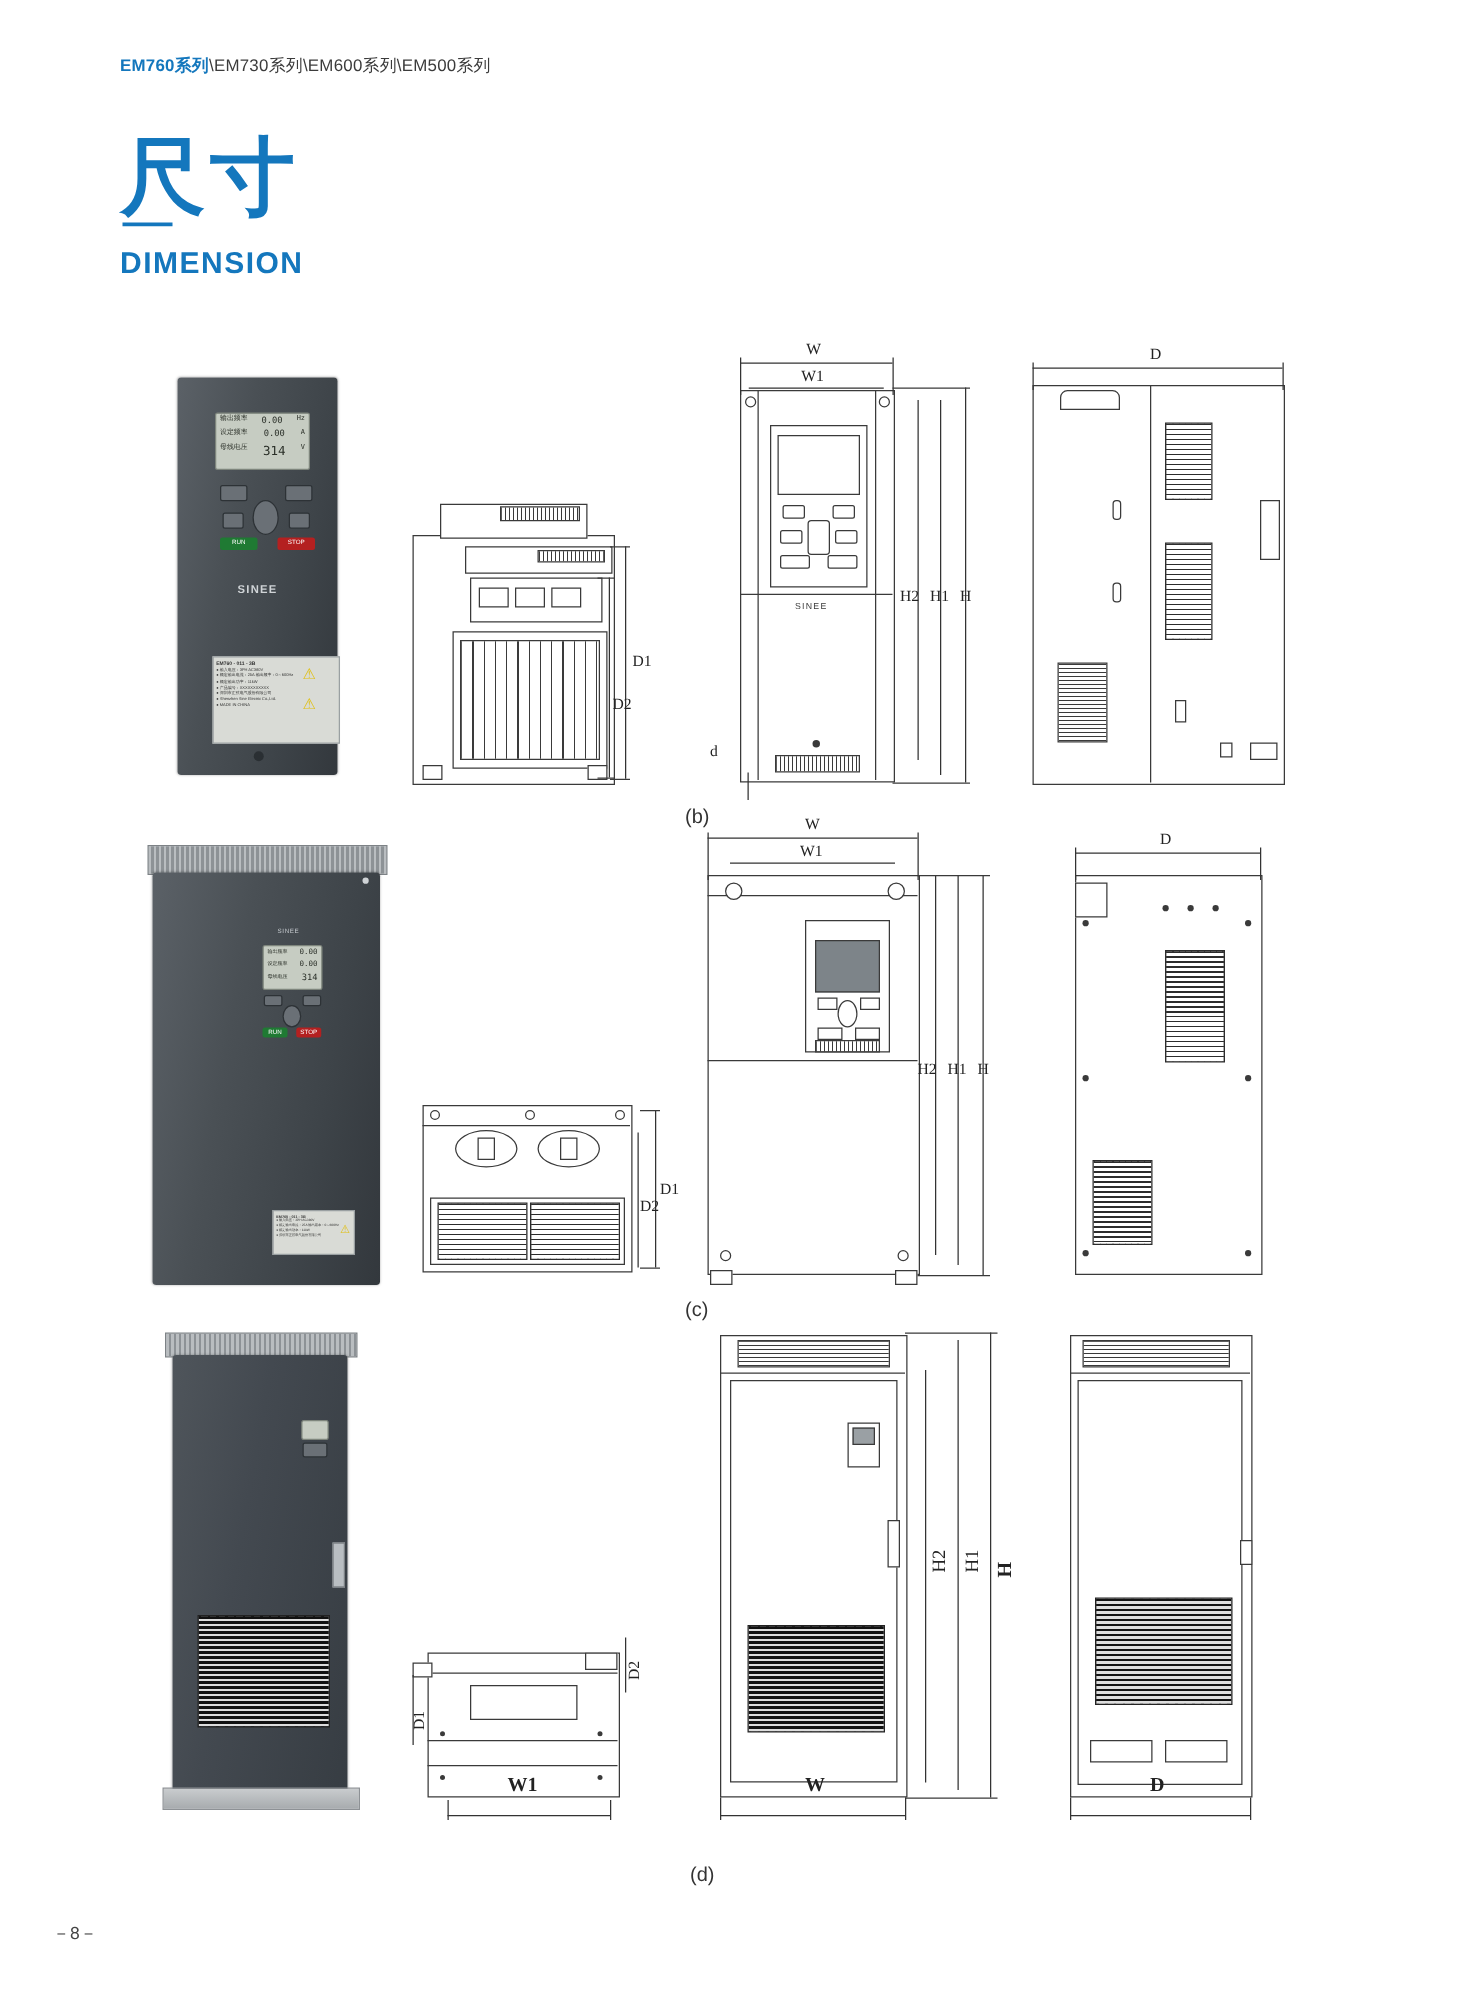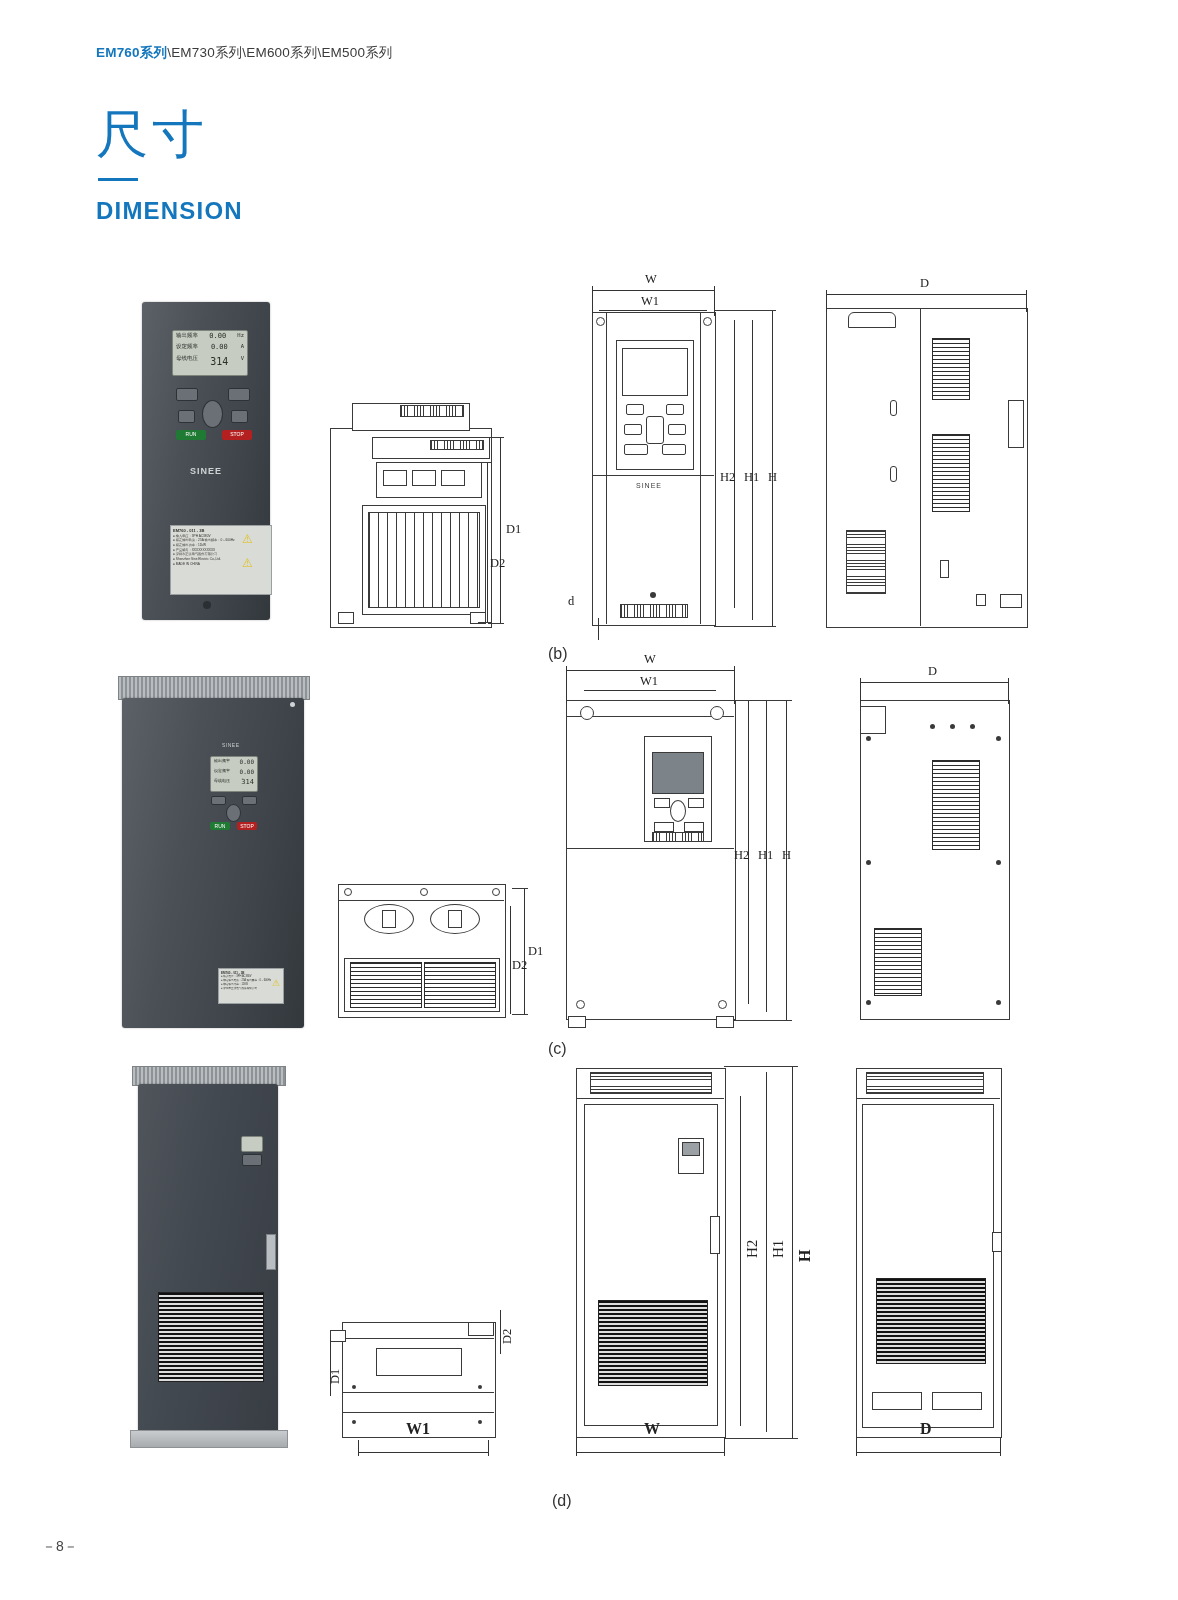--- a/index.html
+++ b/index.html
@@ -26,22 +26,22 @@
     white-space: nowrap;
   }
   .header .hl { color: #1477bd; font-weight: bold; }
   .header .rest { color: #3b3b3b; }
 
   
   .title-zh {
     position: absolute;
     left: 96px;
     top: 108px;
-    font-size: 52px;
-    font-weight: normal;
+    font-size: 68px;
+    font-weight: bold;
     color: #1477bd;
     letter-spacing: 4px;
     line-height: 1;
   }
   .title-rule {
     position: absolute;
     left: 98px;
     top: 178px;
     width: 40px;
     height: 3px;

